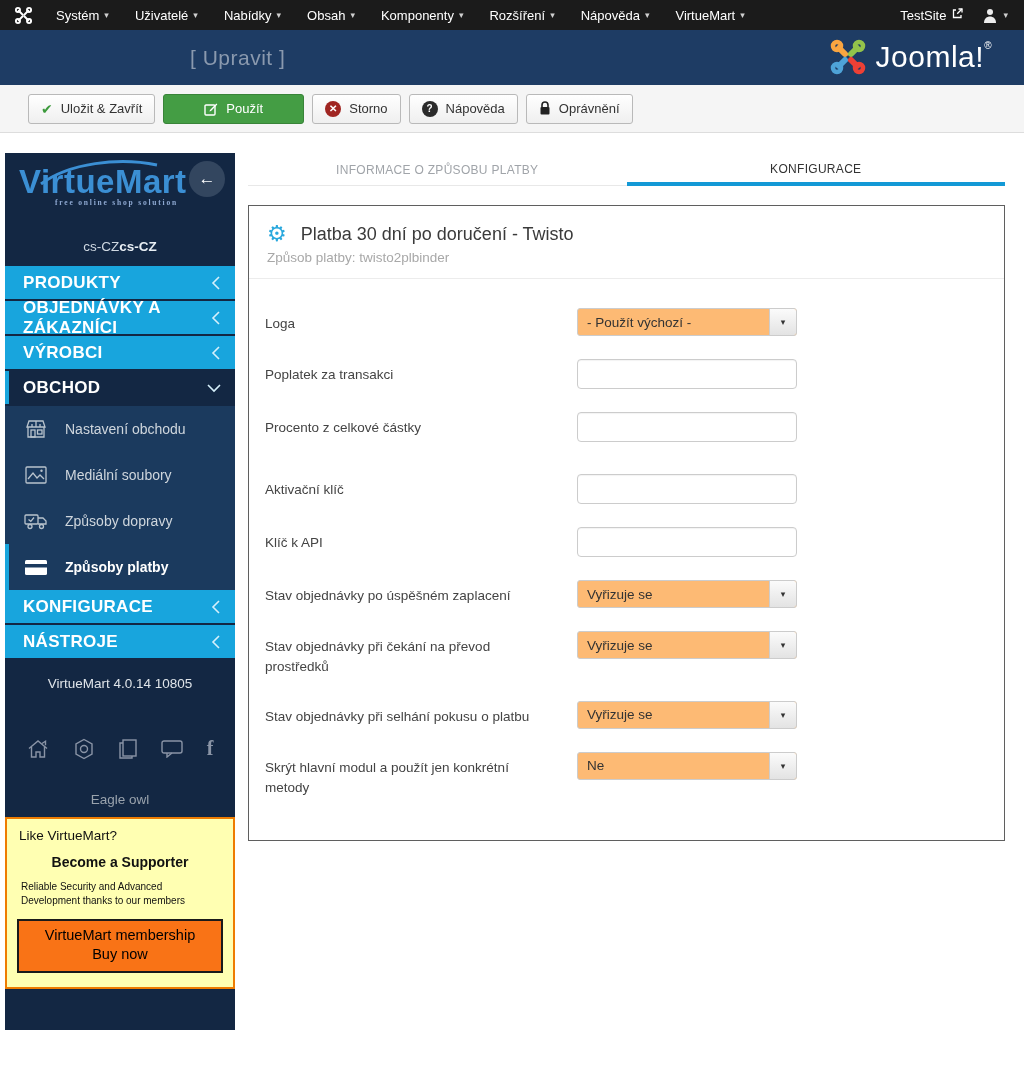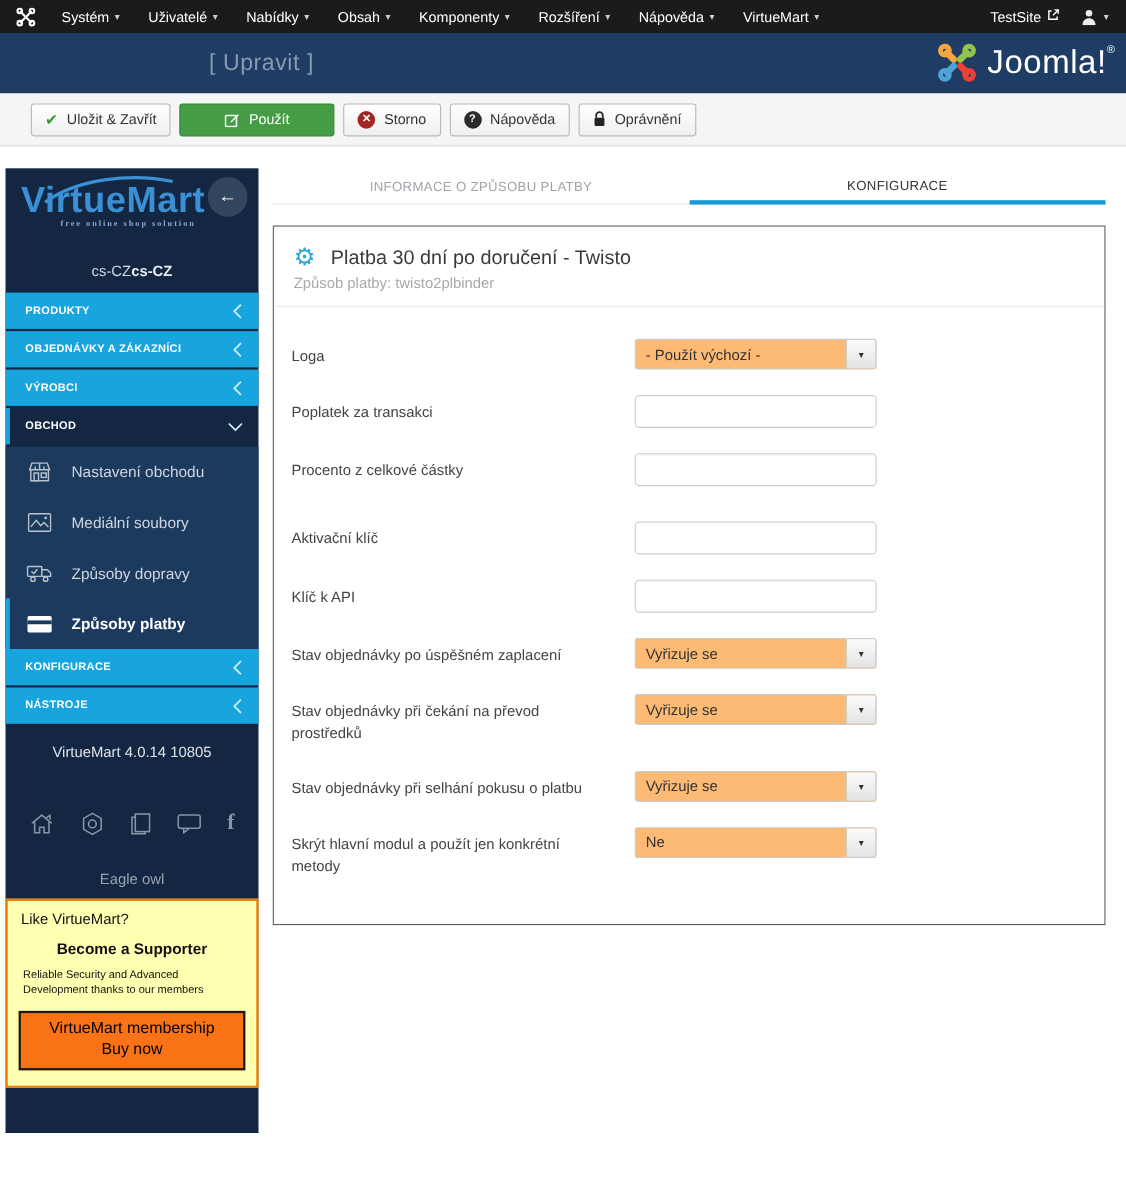--- a/index.html
+++ b/index.html
@@ -13,21 +13,21 @@
   .topbar .tb-item { padding:0 13px; height:30px; display:flex; align-items:center; gap:5px; cursor:pointer; white-space:nowrap; }
   .topbar .caret { font-size:9px; color:#cfcfcf; }
   .topbar .spacer { flex:1; }
   .topbar .tb-site { padding:0 10px; display:flex; align-items:flex-start; gap:6px; }
   .topbar .tb-user { padding:0 16px 0 10px; display:flex; align-items:center; gap:6px; }
 
   
   .header { position:absolute; left:0; top:30px; width:1024px; height:55px; background:#1e3c64;
             display:flex; align-items:center; }
   .header-title { margin-left:190px; font-size:21px; color:#8a99ae; letter-spacing:0.5px; }
-  .joomla-logo { position:absolute; right:10px; top:7px; display:flex; align-items:center; gap:8px; }
+  .joomla-logo { position:absolute; right:32px; top:7px; display:flex; align-items:center; gap:8px; }
   .joomla-word { color:#fff; font-size:30px; letter-spacing:0.5px; }
   .joomla-reg { color:#fff; font-size:10px; vertical-align:top; }
 
   
   .toolbar { position:absolute; left:0; top:85px; width:1024px; height:48px; background:#f5f5f5;
              border-bottom:1px solid #ddd; display:flex; align-items:center; gap:8px; padding-left:28px; }
   .tbtn { height:30px; display:inline-flex; align-items:center; gap:8px; padding:0 12px;
           background:linear-gradient(#ffffff,#efefef); border:1px solid #b9b9b9; border-radius:3px;
           font-size:13px; color:#333; cursor:pointer; }
   .tbtn.primary { background:#449d44; border-color:#398439; color:#fff; padding:0 40px; }
@@ -44,21 +44,21 @@
   .sb-back { position:absolute; top:8px; right:10px; width:36px; height:36px; border-radius:50%;
              background:#33465f; color:#fff; display:flex; align-items:center; justify-content:center;
              font-size:17px; cursor:pointer; }
   .vm-word { font-size:27px; font-weight:bold; color:#3b8fd4; letter-spacing:0.5px; }
   .vm-word .vm-v { font-size:33px; }
   .vm-tag { display:block; margin:-3px 0 0 36px; font-size:7.5px; letter-spacing:1.8px; color:#8fa9d2; font-weight:bold;font-family:Liberation Serif, serif; }
   .vm-swoosh { position:absolute; left:34px; top:6px; }
   .sb-lang { text-align:center; color:#cfd8e2; font-size:13.5px; padding:8px 0 12px; }
   .sb-lang b { color:#e8eef4; }
   .sb-section { height:33px; margin-bottom:2px; background:#18a5dd; color:#fff; display:flex; align-items:center;
-                justify-content:space-between; padding:0 14px 0 18px; font-size:10px; font-weight:600;
+                justify-content:space-between; padding:0 14px 0 18px; font-size:17px; font-weight:600;
                 letter-spacing:0.3px; cursor:pointer; }
   .sb-section .chev { color:#d6f0fb; display:flex; }
   .sb-section.expanded { background:transparent; border-left:4px solid #18a5dd; padding-left:14px; }
   .sb-sub { background:#1b3a5e; }
   .sb-subitem { height:46px; display:flex; align-items:center; gap:16px; padding-left:18px;
                 color:#cfd6dd; font-size:14px; cursor:pointer; }
   .sb-subitem .sicon { width:26px; display:flex; justify-content:center; color:#b9c3cd; }
   .sb-subitem.active { border-left:4px solid #18a5dd; padding-left:14px; color:#fff; font-weight:bold; }
   .sb-subitem.active .sicon { color:#fff; }
   .sb-version { margin-top:16px; text-align:center; color:#dfe4e9; font-size:13.5px; }

